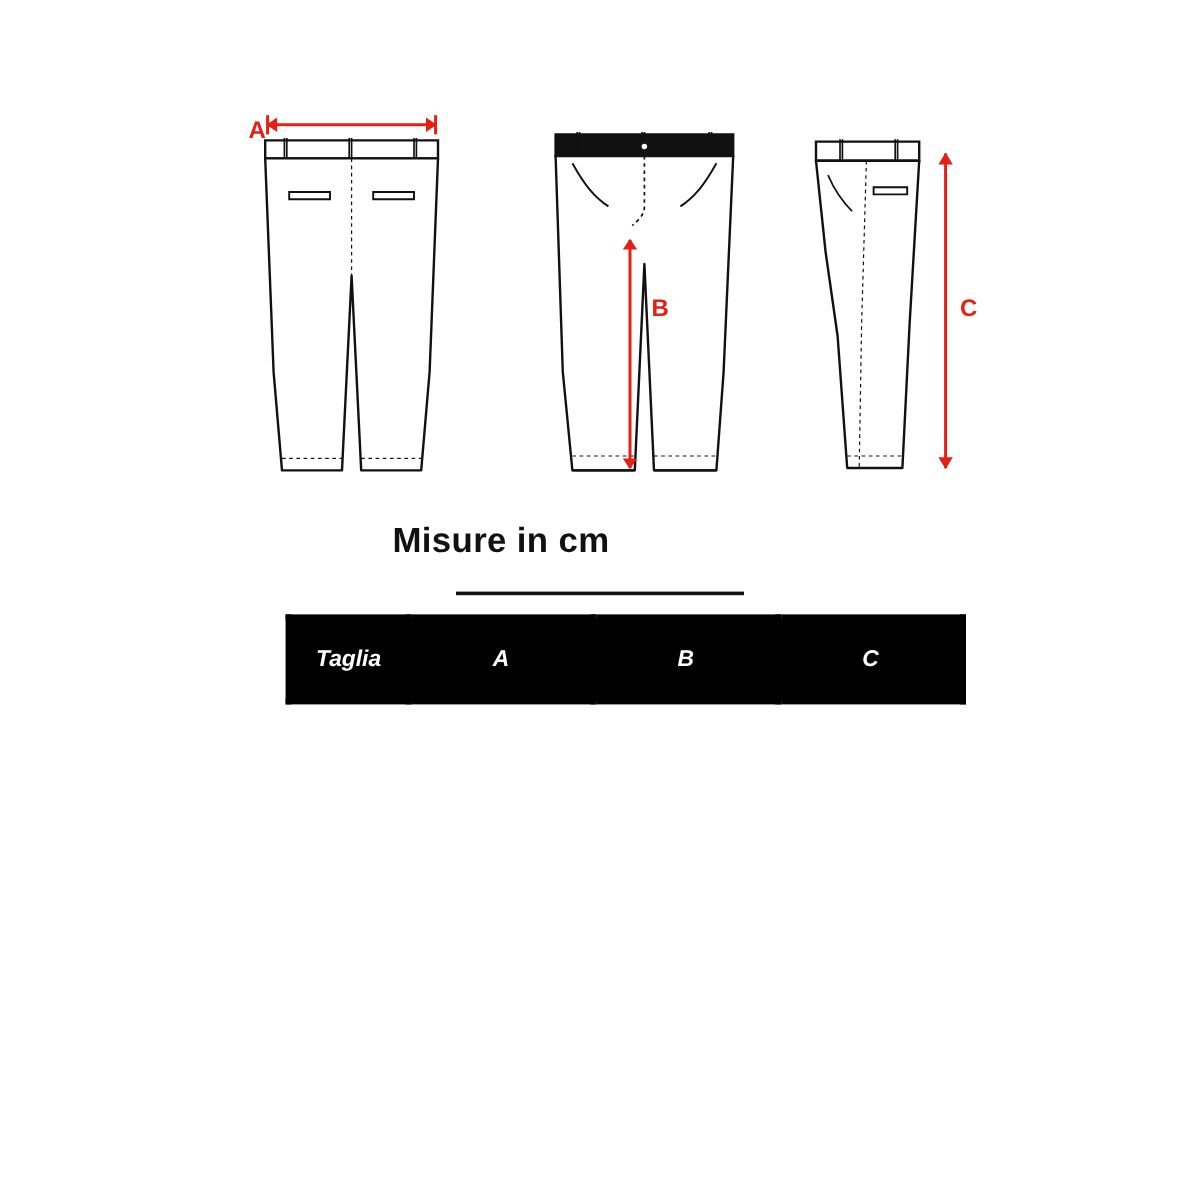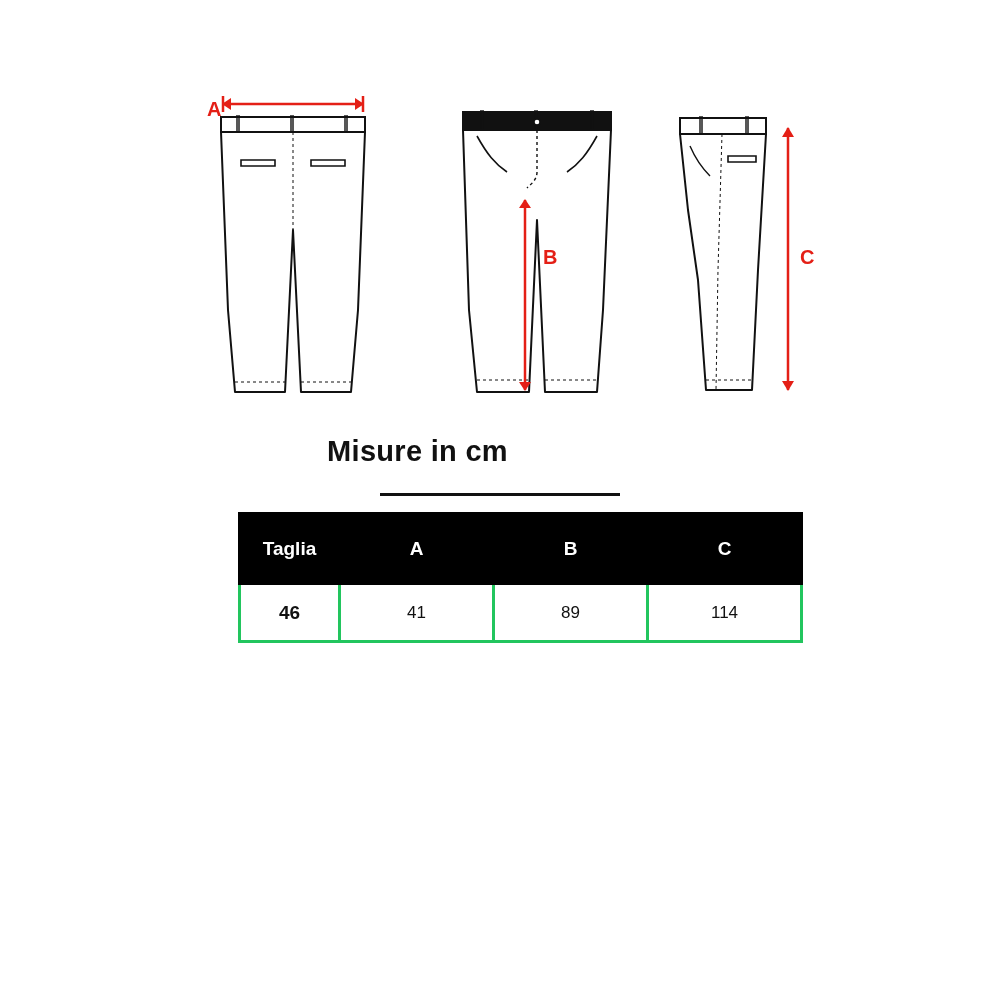--- a/index.html
+++ b/index.html
@@ -77,25 +77,26 @@
   .size-table {
     position: absolute;
     left: 238px;
     top: 512px;
     width: 563px;
     border-collapse: collapse;
     table-layout: fixed;
   }
   .size-table th,
   .size-table td {
-    border: 3px solid #22c55e;
+    border: 5px solid #22c55e;
     text-align: center;
     font-size: 17px;
     height: 58px;
     padding: 0;
+    font-style: italic;
   }
   .size-table thead th {
     background: #000000;
     color: #ffffff;
     font-weight: bold;
     font-size: 19px;
     border-color: #000000;
     height: 70px;
   }
   .size-table tbody td {
@@ -214,22 +215,16 @@
     </colgroup>
     <thead>
       <tr>
         <th>Taglia</th>
         <th>A</th>
         <th>B</th>
         <th>C</th>
       </tr>
     </thead>
     <tbody>
-      <tr>
-        <td class="size-col">46</td>
-        <td>41</td>
-        <td>89</td>
-        <td>114</td>
-      </tr>
     </tbody>
   </table>
 
 </div>
 
 </body></html>

